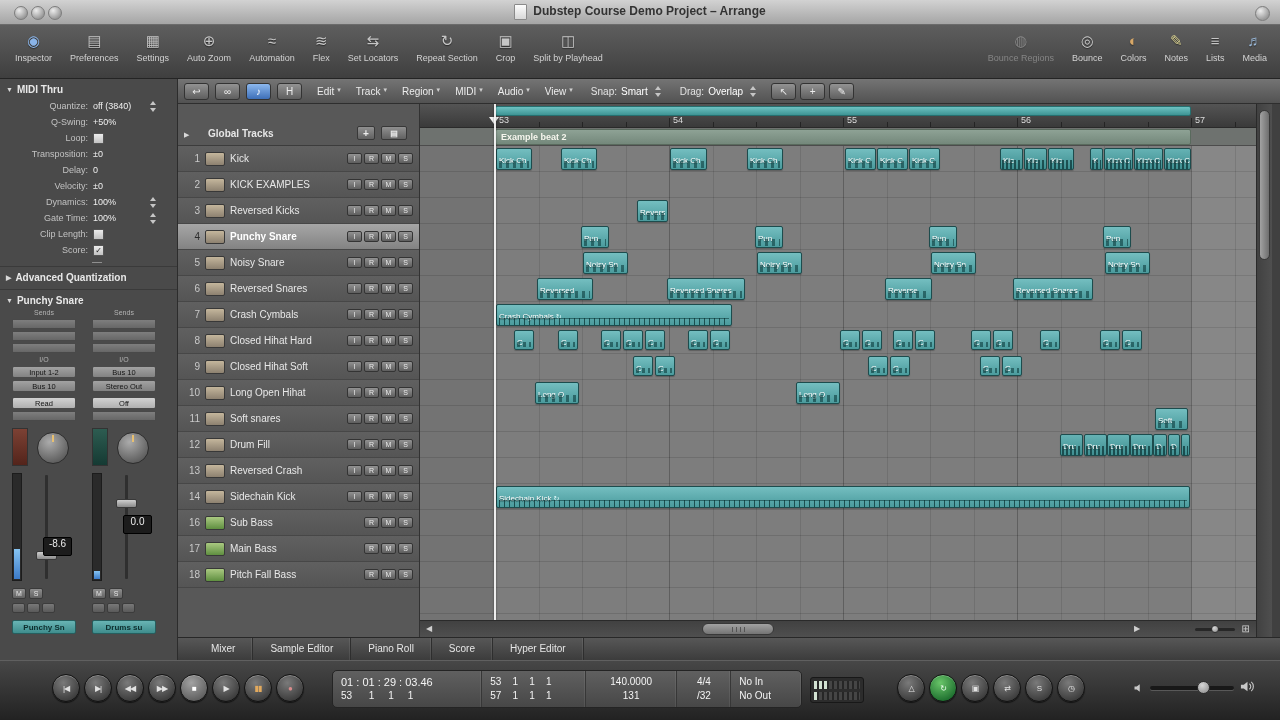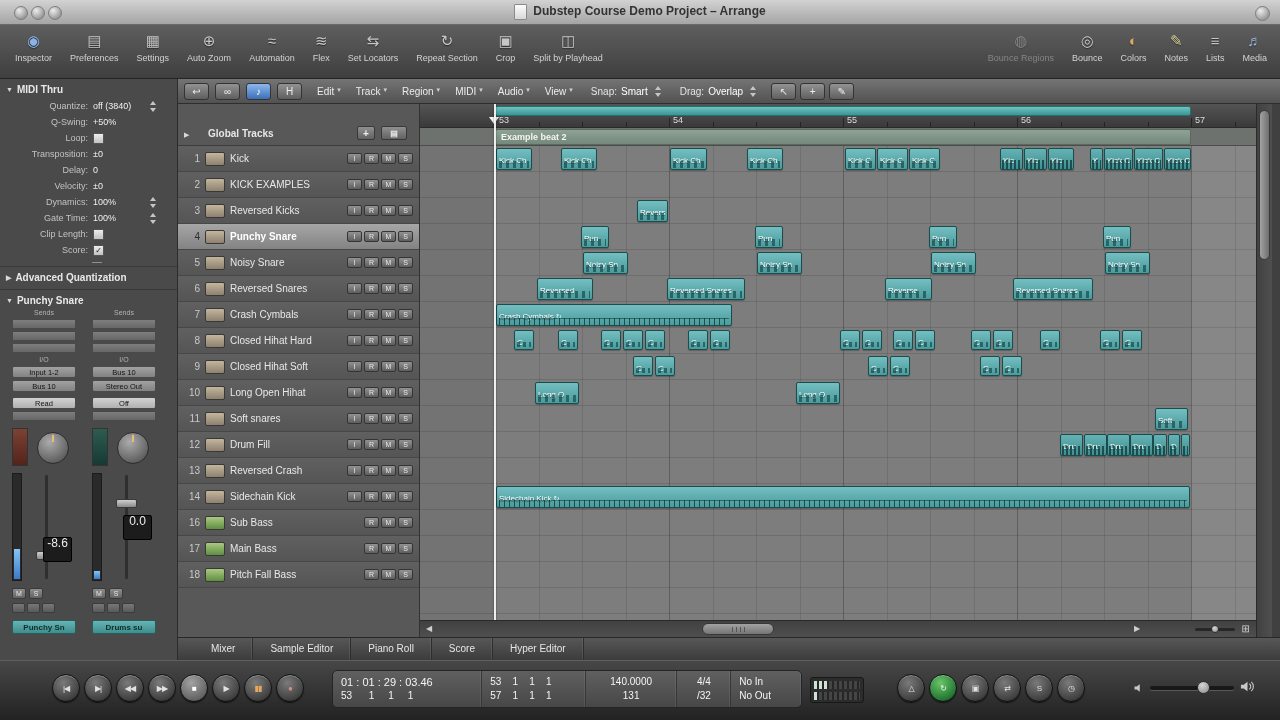--- a/index.html
+++ b/index.html
@@ -82,22 +82,22 @@
     border:1px solid #2c2c2c;background:radial-gradient(circle at 38% 30%,#ababab,#5c5c5c 78%);}
   .knob::after{content:"";position:absolute;left:50%;top:2px;width:2px;height:7px;margin-left:-1px;background:#e8c070;}
   .faderzone{position:relative;height:108px;margin-top:7px;}
   .meter{position:absolute;left:0;top:0;width:10px;height:108px;background:#2a2a2a;border:1px solid #1c1c1c;box-sizing:border-box;}
   .mfill{position:absolute;left:1px;bottom:1px;width:6px;background:linear-gradient(#86c4f2,#3b7ac8);}
   #strip0 .mfill{height:30px;} #strip1 .mfill{height:8px;}
   .groove{position:absolute;left:33px;top:2px;width:3px;height:104px;background:#2f2f2f;border-radius:1px;}
   .fthumb{position:absolute;left:24px;width:21px;height:9px;border-radius:2px;
     background:linear-gradient(#cecece,#8b8b8b);border:1px solid #393939;box-sizing:border-box;}
   #strip0 .fthumb{top:78px;} #strip1 .fthumb{top:26px;}
-  .fval{position:absolute;left:31px;width:29px;height:25px;background:#1c1c1c;border:1px solid #000;
-    border-radius:2px;color:#ececec;font-size:12px;text-align:center;line-height:11px;box-sizing:border-box;}
+  .fval{position:absolute;left:31px;width:29px;height:19px;background:#1c1c1c;border:1px solid #000;
+    border-radius:2px;color:#ececec;font-size:10px;text-align:center;line-height:11px;box-sizing:border-box;}
   #strip0 .fval{top:64px;} #strip1 .fval{top:42px;}
   .msrow{margin-top:7px;display:flex;gap:3px;}
   .msbtn{width:14px;height:11px;background:linear-gradient(#8e8e8e,#626262);border:1px solid #3a3a3a;
     border-radius:2px;font-size:7px;color:#e6e6e6;text-align:center;line-height:10px;box-sizing:border-box;}
   .iconrow{margin-top:4px;display:flex;gap:2px;}
   .ibox{width:13px;height:10px;background:linear-gradient(#787878,#5a5a5a);border:1px solid #3c3c3c;border-radius:2px;box-sizing:border-box;}
   .nameplate{margin-top:7px;height:14px;background:linear-gradient(#69b4b4,#3f8d8d);border:1px solid #265e5e;
     border-radius:2px;font-size:8px;font-weight:bold;color:#0d2e2e;text-align:center;line-height:13px;
     overflow:hidden;box-sizing:border-box;white-space:nowrap;}
 

